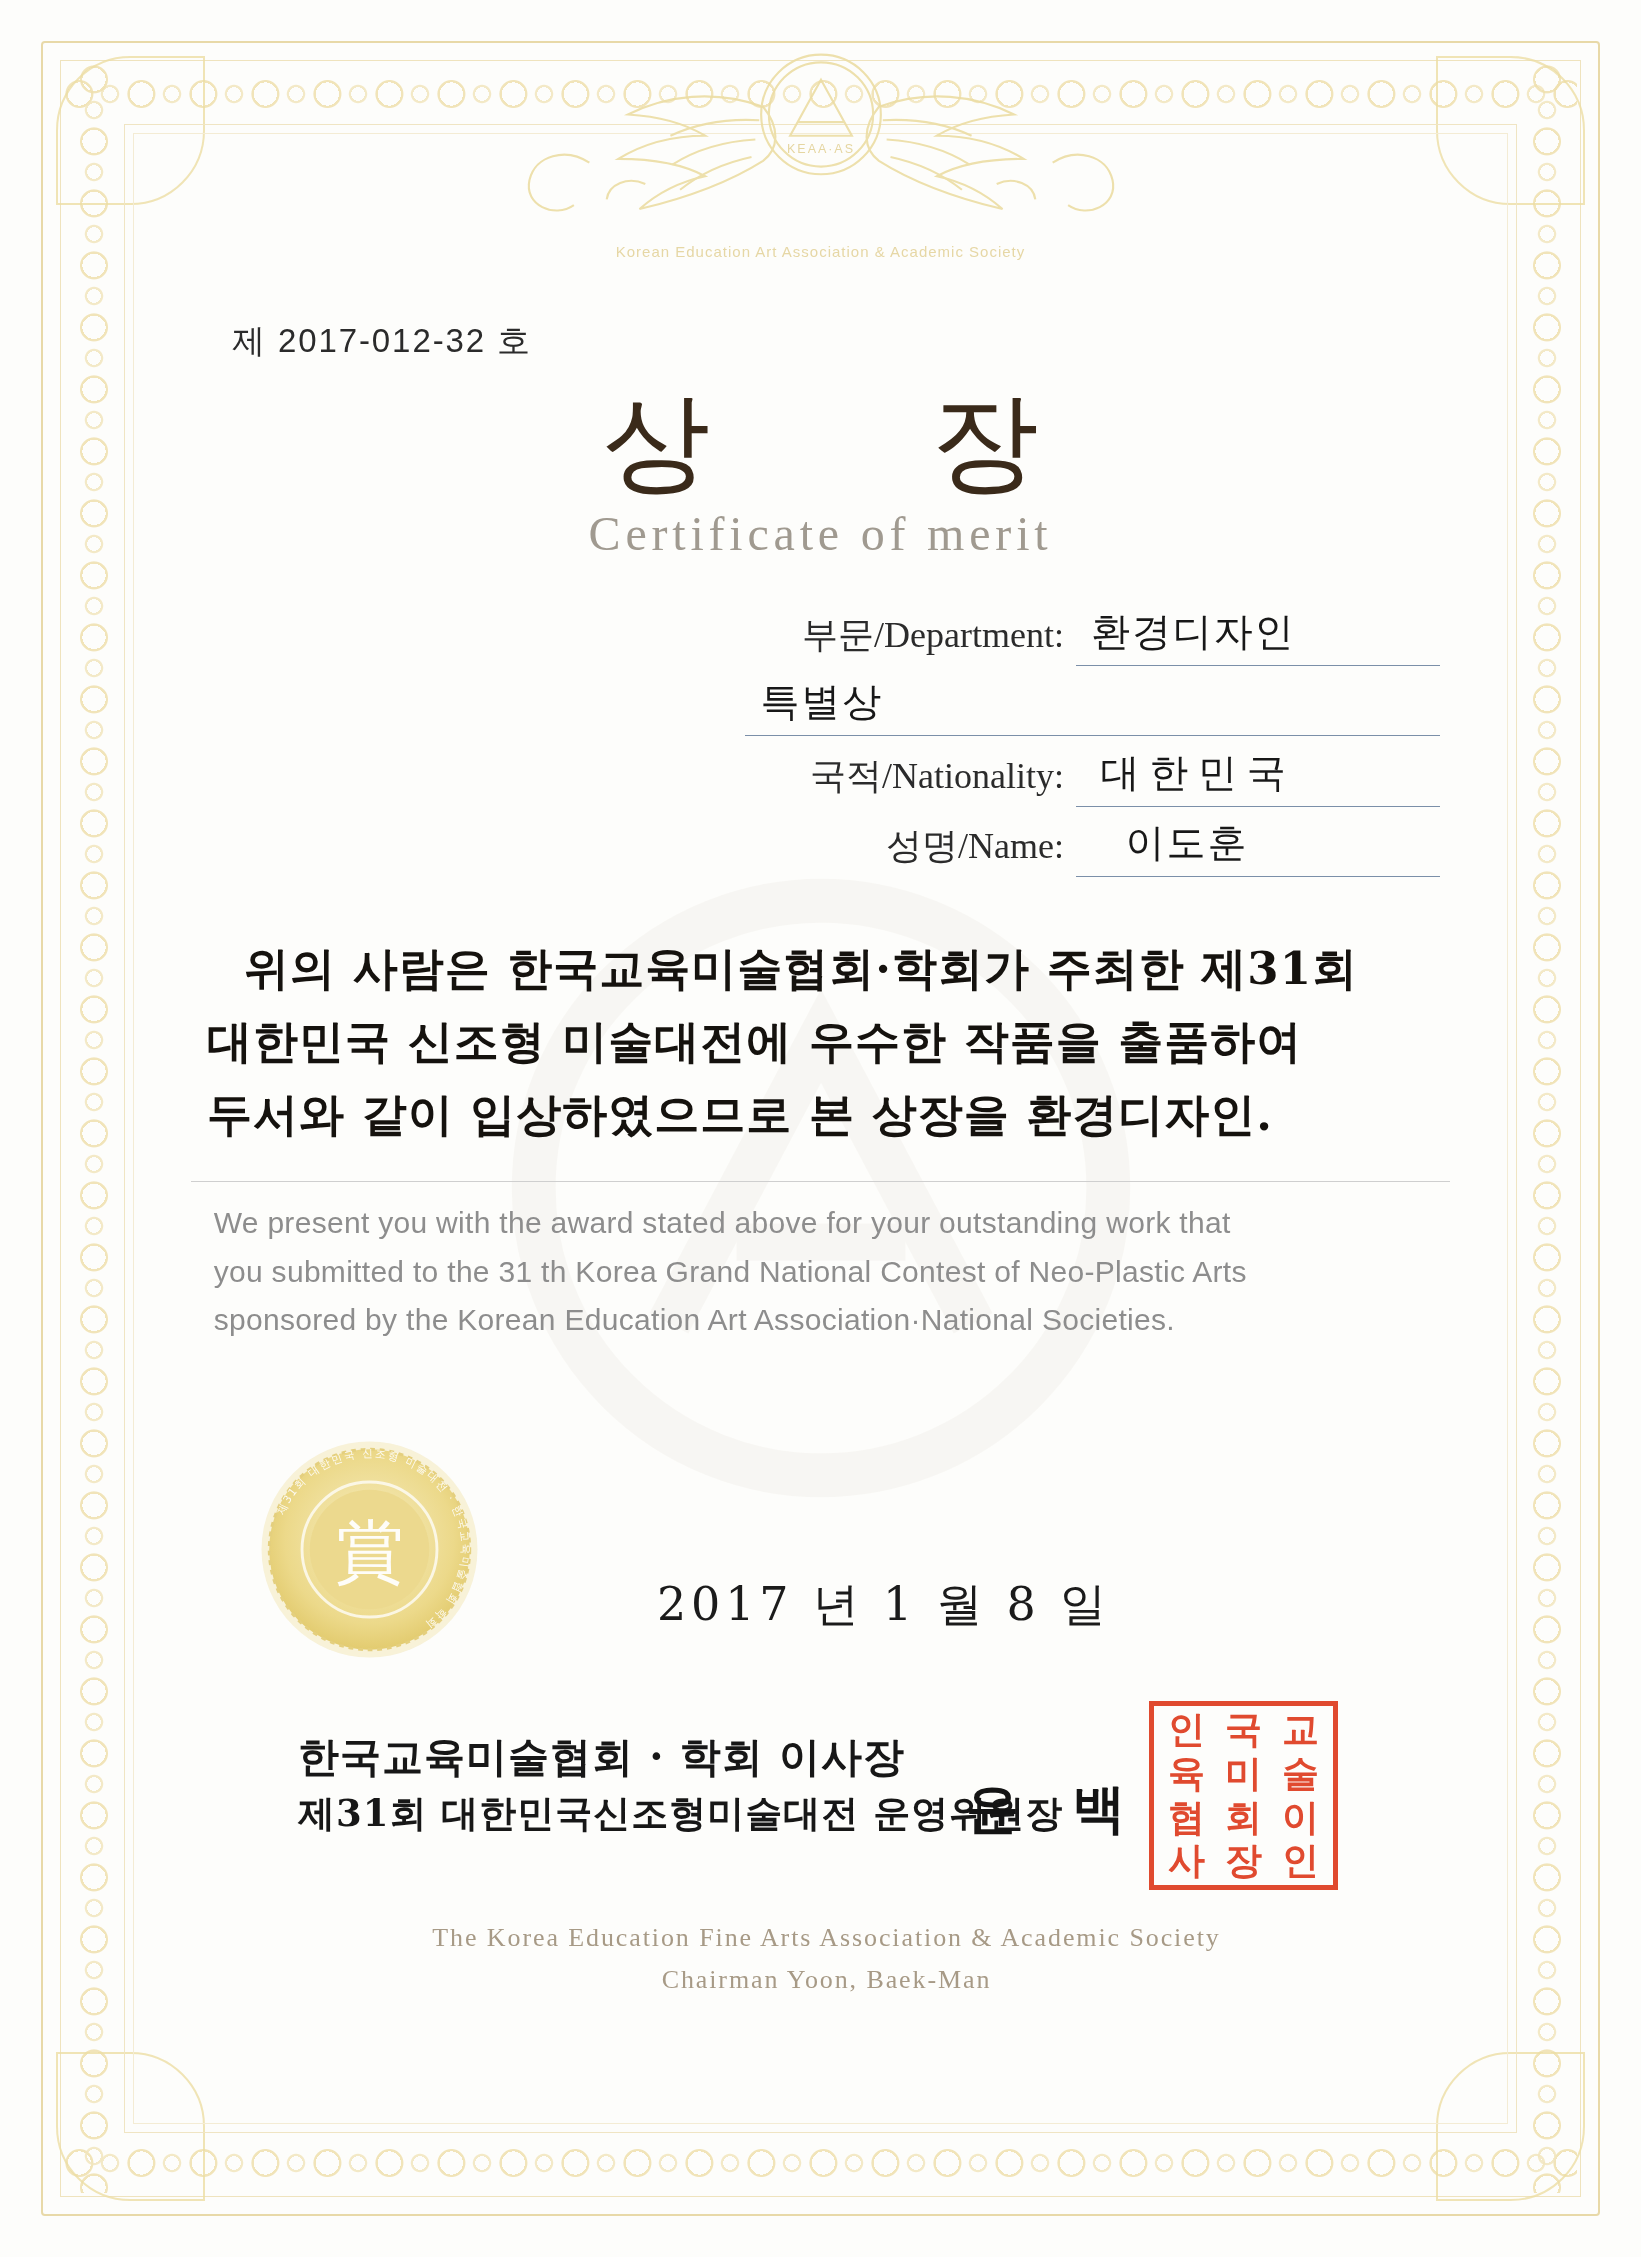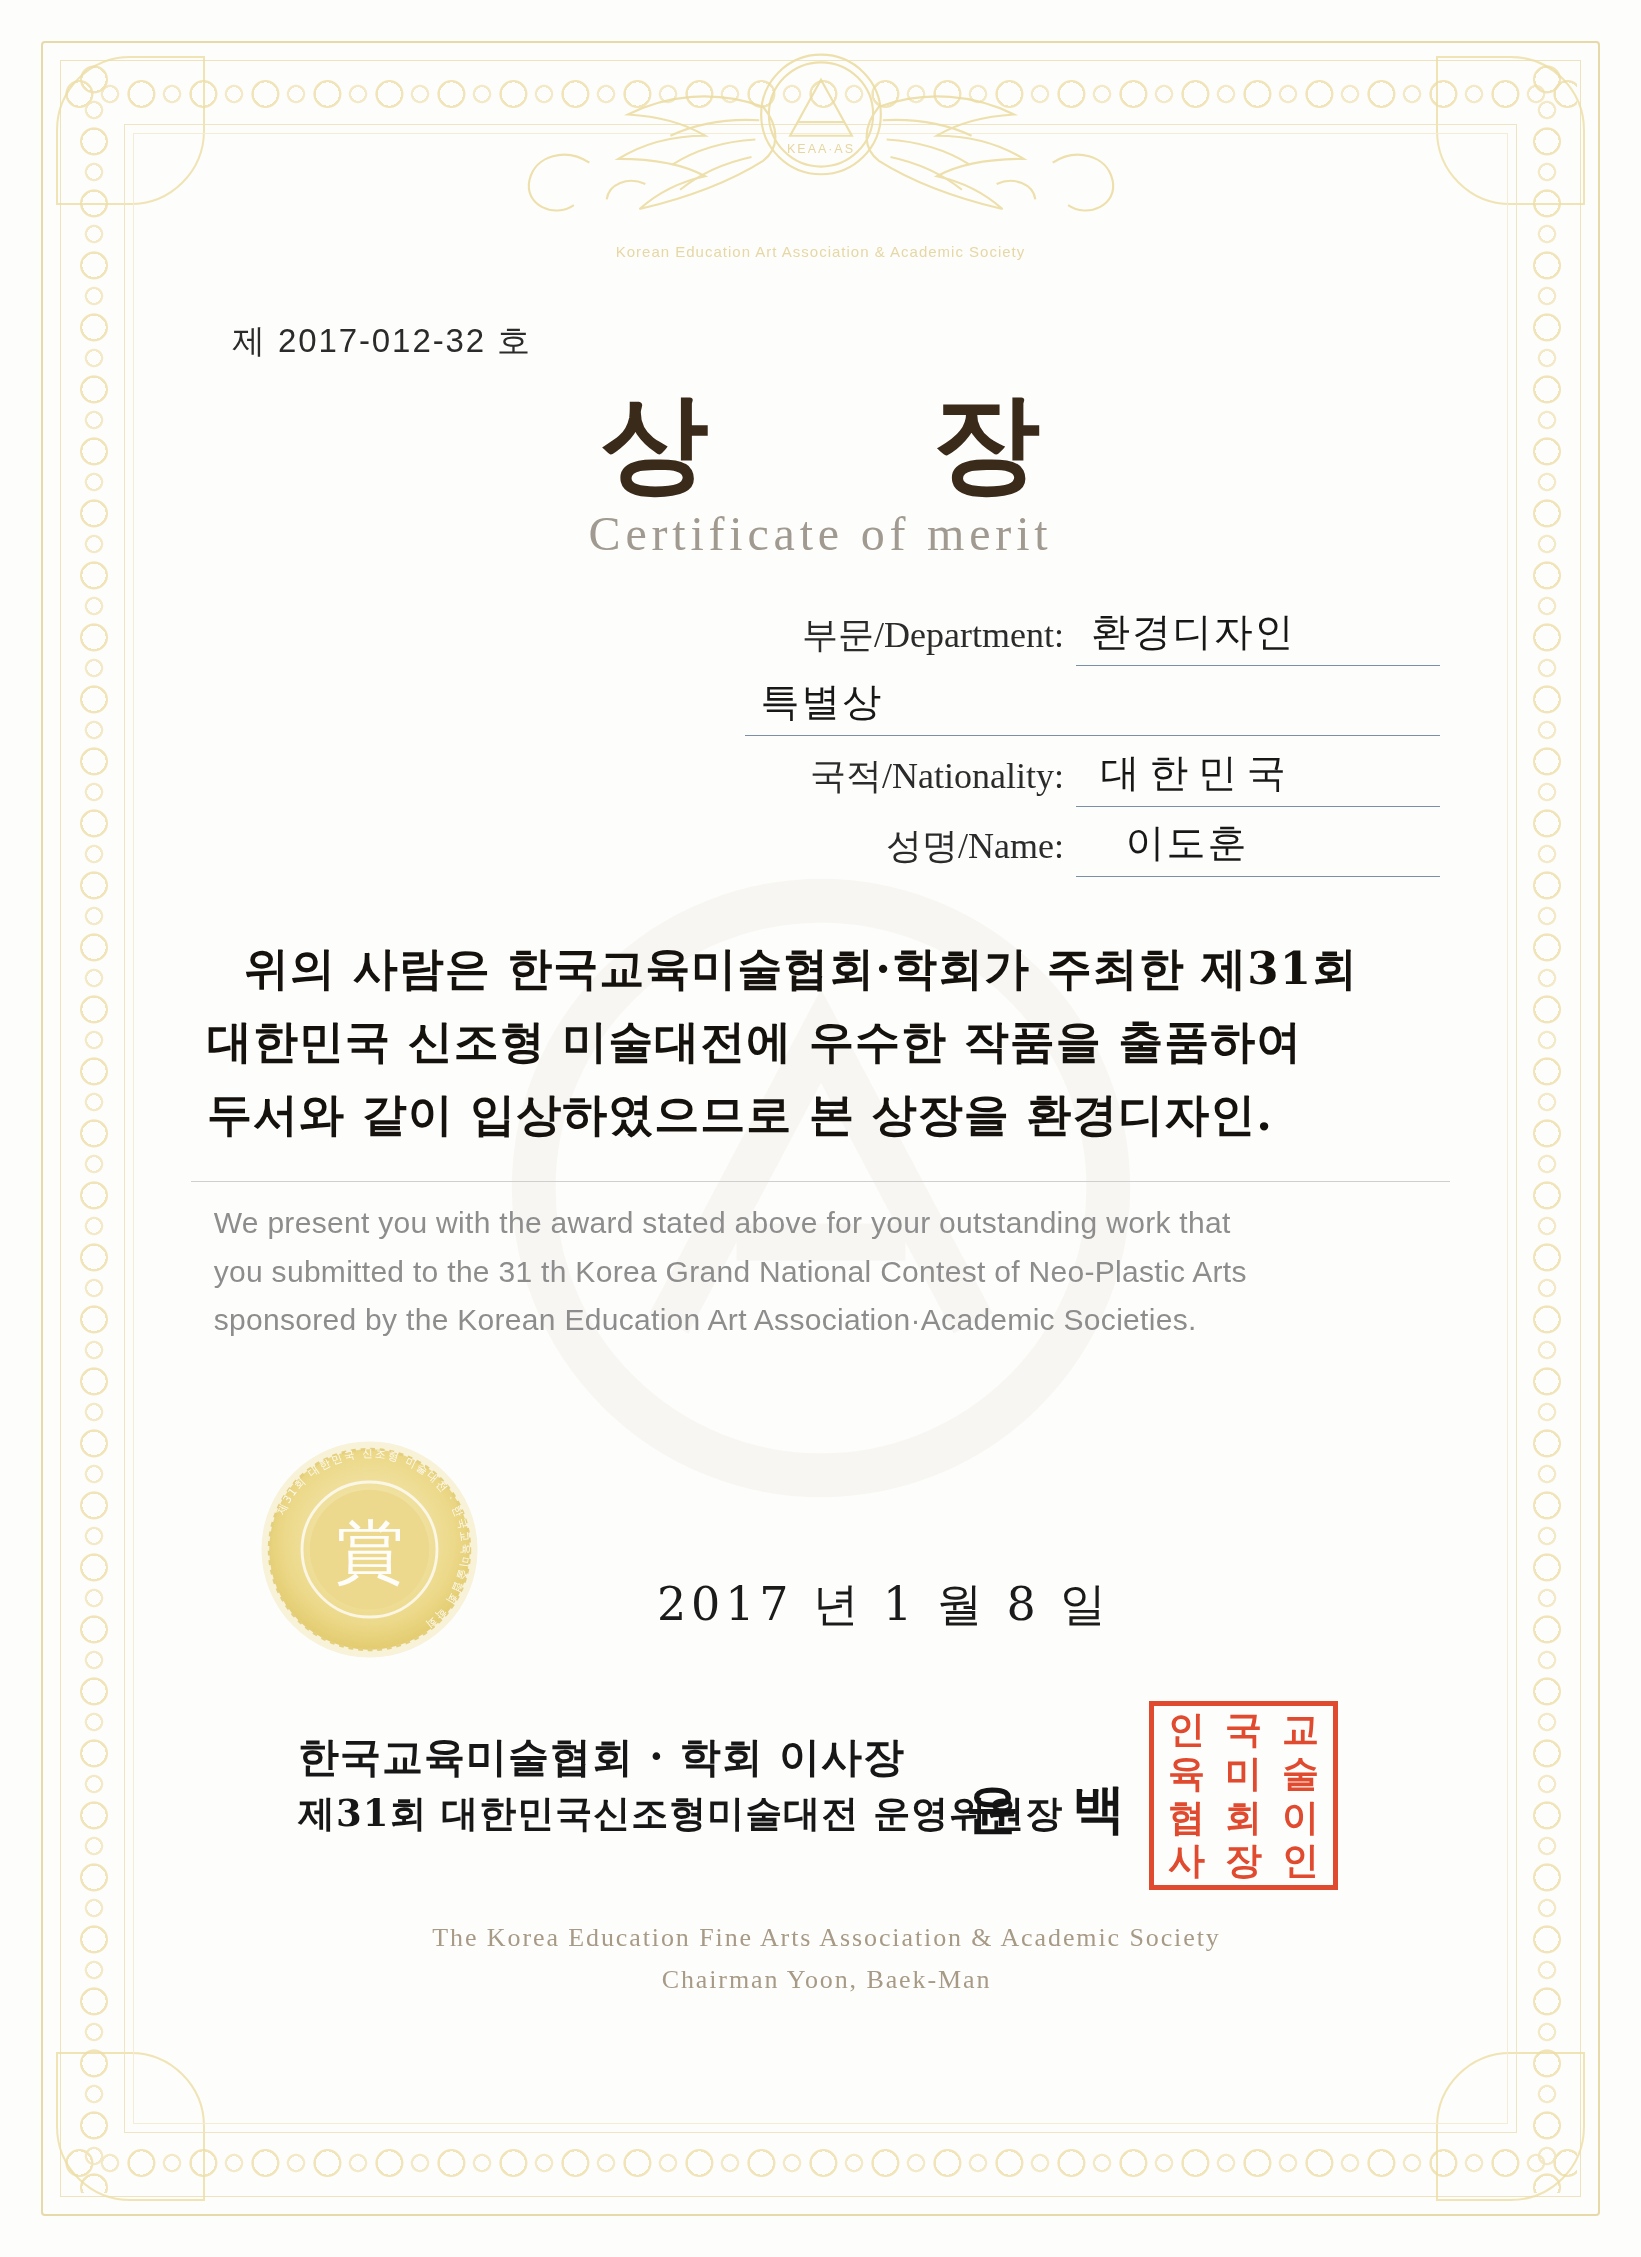--- a/index.html
+++ b/index.html
@@ -130,21 +130,21 @@
     color: #2b2b2b;
     letter-spacing: 1.9px;
     margin-left: 58px;
   }
 
   .title-kr {
     text-align: center;
     margin-top: 19.3px;
     font-family: "DejaVu Serif", serif;
     font-size: 108px;
-    font-weight: 700;
+    font-weight: 400;
     color: #3a2a1a;
     letter-spacing: 93px;
     text-indent: 93px;
     line-height: 1.1;
   }
   .title-en {
     text-align: center;
     font-family: "Liberation Serif", serif;
     font-size: 48px;
     color: #a09a90;
@@ -385,21 +385,21 @@
       <div class="indent">위의 사람은 한국교육미술협회·학회가 주최한 제31회</div>
       <div>대한민국 신조형 미술대전에 우수한 작품을 출품하여</div>
       <div>두서와 같이 입상하였으므로 본 상장을 환경디자인.</div>
     </div>
 
     <hr class="divider">
 
     <div class="body-en">
       <div>We present you with the award stated above for your outstanding work that</div>
       <div>you submitted to the 31 th Korea Grand National Contest of Neo-Plastic Arts</div>
-      <div>sponsored by the Korean Education Art Association·Academic Societies.</div>
+      <div>sponsored by the Korean Education Art Association·National Societies.</div>
     </div>
   </div>
 
   <svg class="gold-seal" viewBox="0 0 250 250">
     <defs>
       <path id="ringpath" d="M125,125 m-96,0 a96,96 0 1,1 192,0 a96,96 0 1,1 -192,0"></path>
       <radialGradient id="goldgrad" cx="50%" cy="45%" r="60%">
         <stop offset="0%" stop-color="#f7eec4"></stop>
         <stop offset="70%" stop-color="#ecd98a"></stop>
         <stop offset="100%" stop-color="#dfc665"></stop>

